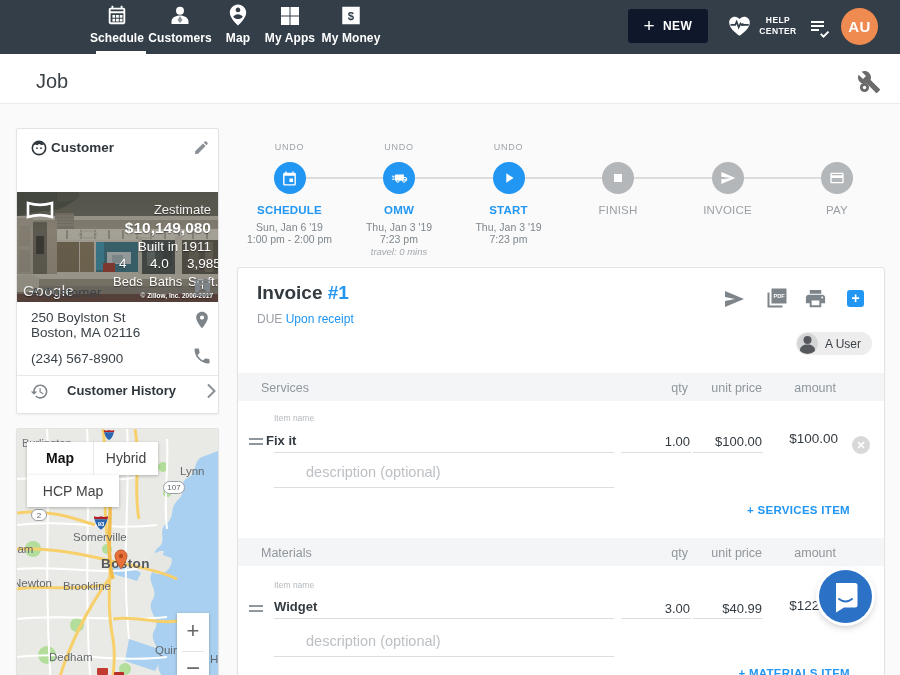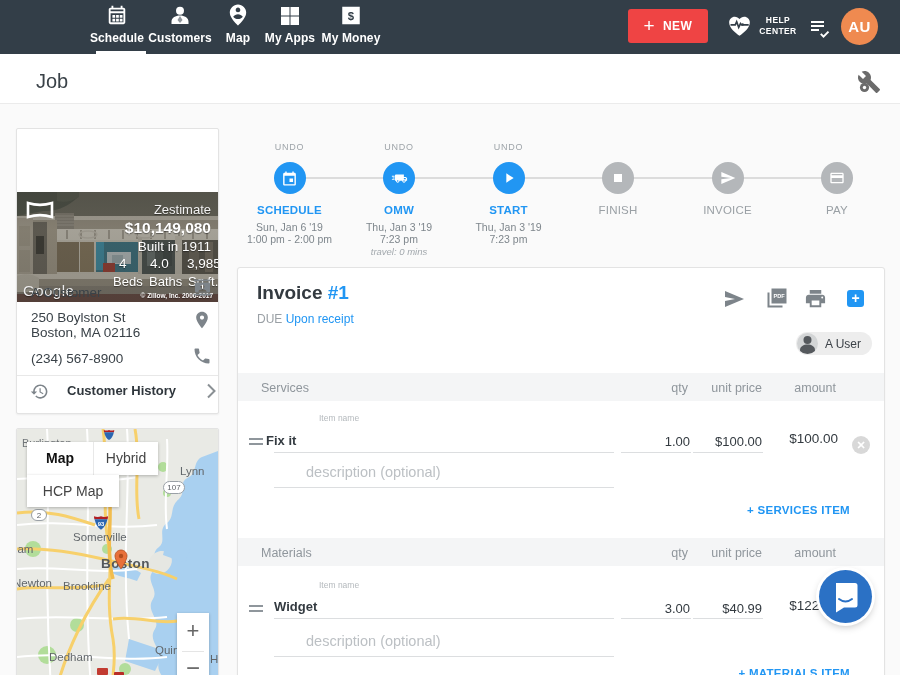--- a/index.html
+++ b/index.html
@@ -6,21 +6,21 @@
 html,body { width:900px; height:675px; }
 body { font-family:"Liberation Sans", sans-serif; background:#fafafa; position:relative; overflow:hidden; }
 .abs { position:absolute; }
 
 
 #nav { position:absolute; top:0; left:0; width:900px; height:54px; background:#333e48; z-index:30; }
 .navitem { position:absolute; top:0; height:54px; text-align:center; color:#fff; }
 .navitem .nicon { position:absolute; top:5px; left:50%; transform:translateX(-50%); }
 .navitem .nlabel { position:absolute; left:0; bottom:9px; width:100%; font-size:12px; font-weight:bold; letter-spacing:.1px; }
 .navitem .underline { position:absolute; bottom:0; left:calc(50% + 4px); transform:translateX(-50%); width:50px; height:3px; background:#fff; }
-#newbtn { position:absolute; left:628px; top:9px; width:80px; height:34px; background:#ef4444; border-radius:3px; color:#fff; font-size:12px; font-weight:bold; text-align:center; line-height:34px; letter-spacing:.5px; }
+#newbtn { position:absolute; left:628px; top:9px; width:80px; height:34px; background:#0f172a; border-radius:3px; color:#fff; font-size:12px; font-weight:bold; text-align:center; line-height:34px; letter-spacing:.5px; }
 #helpcenter { position:absolute; left:752px; top:15px; width:52px; color:#fff; font-size:8.5px; font-weight:bold; text-align:center; line-height:11px; letter-spacing:.4px; }
 #avatar { position:absolute; left:841px; top:8px; width:37px; height:37px; border-radius:50%; background:#ef8a50; color:#fff; font-size:15px; font-weight:bold; text-align:center; line-height:37px; letter-spacing:.3px; }
 
 
 #jobbar { position:absolute; top:54px; left:0; width:900px; height:50px; background:#fff; border-bottom:1px solid #ebebeb; z-index:20; }
 #jobbar .title { position:absolute; left:36px; top:16px; font-size:20px; color:#3a4248; }
 
 
 .card { position:absolute; background:#fff; border:1px solid #e3e3e3; border-radius:2px; box-shadow:0 1px 2px rgba(0,0,0,.06); }
 
@@ -48,21 +48,21 @@
 .step .sub { position:absolute; top:43px; width:100%; font-size:10.5px; color:#7e868c; line-height:12px; }
 .blue { background:#2196f3; }
 .gray { background:#b4b7ba; }
 
 
 #invcard { left:237px; top:267px; width:648px; height:420px; border-radius:3px; }
 .band { position:absolute; left:0; width:100%; height:28px; background:#f4f5f6; }
 .band span { position:absolute; top:8px; font-size:12.5px; color:#8f969c; }
 .field-line { position:absolute; height:1px; background:#dcdee0; }
 .val { position:absolute; font-size:13px; color:#333a40; text-align:right; }
-.itemlabel { position:absolute; font-size:8.5px; color:#b4b9bd;margin-left:45px; }
+.itemlabel { position:absolute; font-size:8.5px; color:#b4b9bd; }
 .desc { position:absolute; font-size:14.5px; color:#bcc0c4;margin-left:32px; }
 .addlink { position:absolute; right:34px; font-size:11.5px; font-weight:bold; color:#2196f3; letter-spacing:.3px; }
 
 
 #chat { position:absolute; left:819px; top:570px; width:53px; height:53px; border-radius:50%; background:#2b71c5; box-shadow:0 0 0 3px #fff, 0 3px 8px rgba(0,0,0,.3); z-index:40; }
 </style>
 </head>
 <body>
 
 <div id="nav">
@@ -118,20 +118,32 @@
 <div id="jobbar">
   <div class="title">Job</div>
   <span class="abs" style="left:857px;top:16px;"><svg width="24" height="24" viewBox="0 0 24 24" fill="#6b6b6b">
         <path d="M22.7 19l-9.1-9.1c.9-2.3.4-5-1.5-6.9-2-2-5-2.4-7.4-1.3L9 6 6 9 1.6 4.7C.4 7.1.9 10.1 2.9 12.1c1.9 1.9 4.6 2.4 6.9 1.5l9.1 9.1c.4.4 1 .4 1.4 0l2.3-2.3c.5-.4.5-1 .1-1.4z"></path>
         <circle cx="7.5" cy="17.5" r="4.6"></circle>
         <circle cx="7.5" cy="17.5" r="1.7" fill="#fff"></circle>
       </svg></span>
 </div>
 
 <div class="card" id="custcard">
+  <div id="custhead">
+    <span class="abs" style="left:14px;top:11px;"><svg width="16" height="16" viewBox="0 0 24 24">
+          <circle cx="12" cy="12" r="10" fill="none" stroke="#2f363c" stroke-width="2.4"></circle>
+          <path d="M12 2.5 c-4 0-7.5 2.4-9 6 l3.5-1.8 2.8 1.2 3-1.8 3.4 1.5 3.6-.5 c-1.6-2.8-4.4-4.6-7.3-4.6z" fill="#2f363c"></path>
+          <circle cx="9" cy="12.2" r="1.3" fill="#2f363c"></circle>
+          <circle cx="15" cy="12.2" r="1.3" fill="#2f363c"></circle>
+        </svg></span>
+    <span class="t">Customer</span>
+    <span class="abs" style="left:176px;top:10px;"><svg width="17" height="17" viewBox="0 0 24 24" fill="#8b9196">
+          <path d="M3 17.2V21h3.8L17.8 9.9l-3.7-3.7L3 17.2zM20.7 7c.4-.4.4-1 0-1.4l-2.3-2.3c-.4-.4-1-.4-1.4 0l-1.8 1.8 3.7 3.7L20.7 7z"></path>
+        </svg></span>
+  </div>
 
   <div id="photo">
     <svg width="201" height="110" viewBox="0 0 201 110" preserveAspectRatio="none">
       <rect width="201" height="110" fill="#958d7e"></rect>
       <rect y="0" width="201" height="25" fill="#6f6d60"></rect>
       <path d="M0 0h60v6c-9 8-20 14-34 13L0 24z" fill="#51564a"></path>
       <path d="M40 0h22v5c-6 4-14 6-22 4z" fill="#5d6153"></path>
       <rect y="24" width="201" height="4" fill="#c9c3b5"></rect>
       <rect y="28" width="201" height="18" fill="#a29a8a"></rect>
       <rect x="38" y="21" width="19" height="16" fill="#8d877b"></rect>

